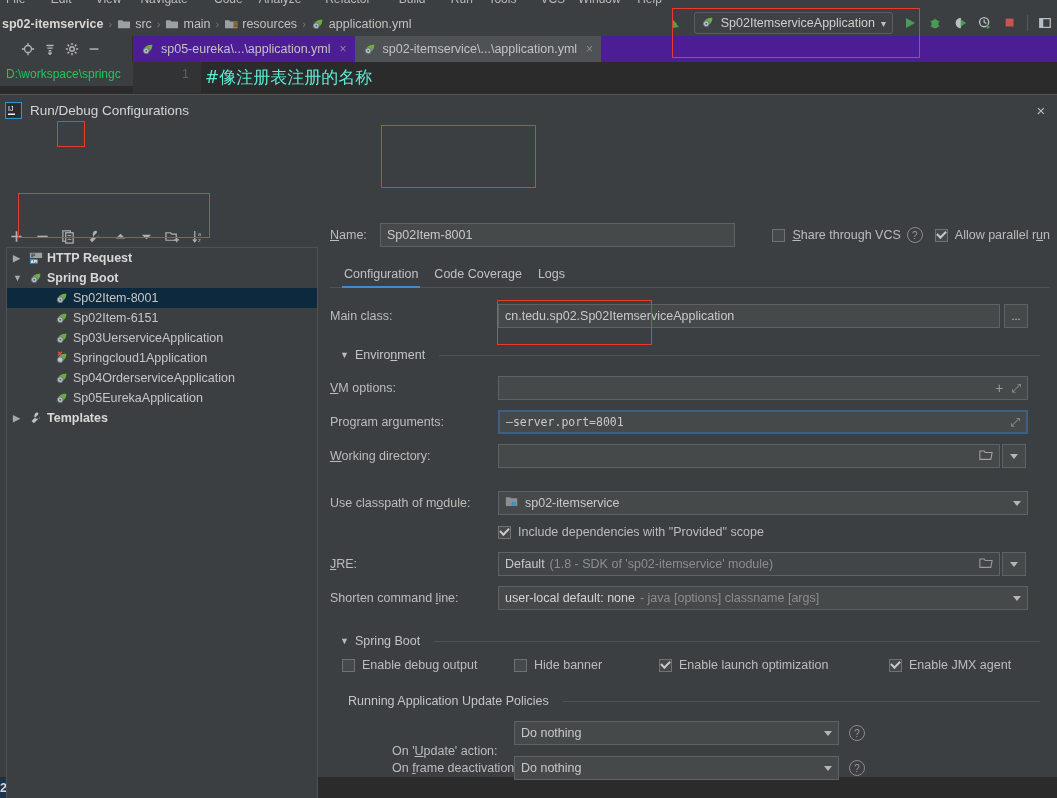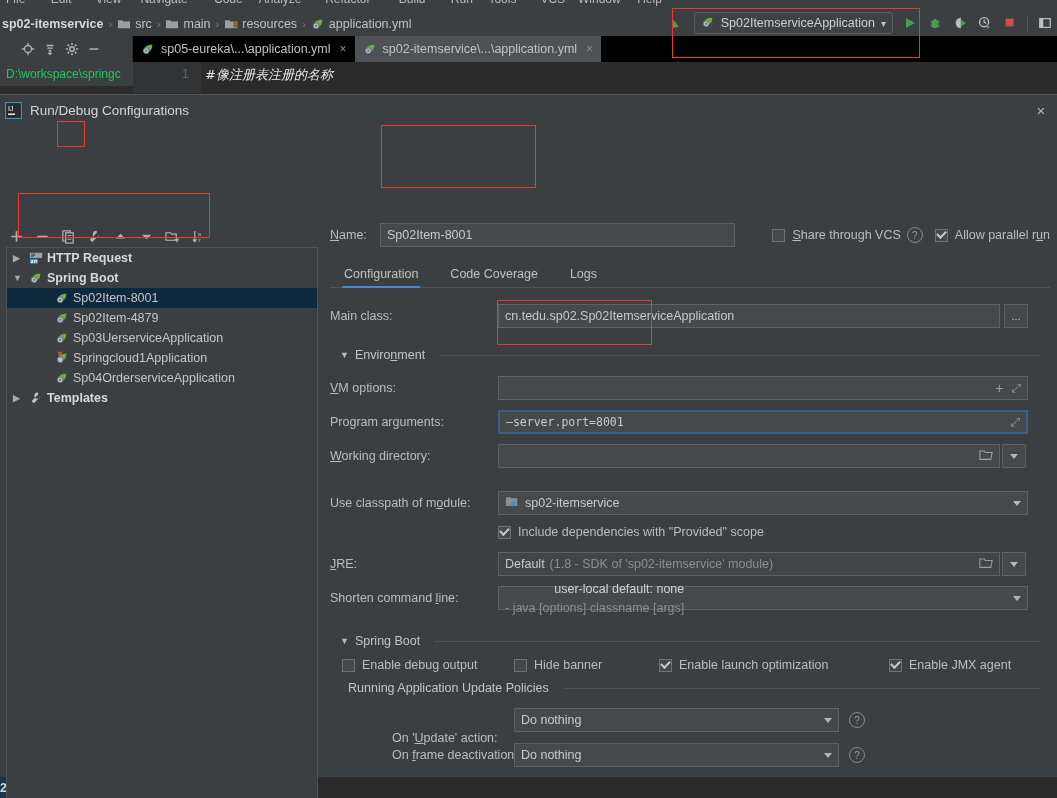--- a/index.html
+++ b/index.html
@@ -26,33 +26,33 @@
 
   
   #run-widget{position:absolute;right:0;top:10px;height:26px;display:flex;align-items:center;gap:9px;padding-right:4px;}
   #run-config-chip{display:flex;align-items:center;gap:6px;border:1px solid #5c5f61;border-radius:3px;height:20px;padding:0 6px;background:#3f4244;color:#cfcfcf;font-size:12.5px;}
   #run-widget .tbicon{width:16px;height:16px;display:flex;align-items:center;justify-content:center;}
 
   
   .redbox{position:absolute;border:1.5px solid #e83b2f;box-sizing:border-box;pointer-events:none;z-index:60;}
 
   
-  #editor-tabstrip{position:absolute;left:0;top:36px;width:1057px;height:26px;background:#000000;display:flex;align-items:stretch;}
+  #editor-tabstrip{position:absolute;left:0;top:36px;width:1057px;height:26px;background:#4c1d95;display:flex;align-items:stretch;}
   #left-toolbar-strip{width:133px;display:flex;align-items:center;gap:2px;padding-left:18px;box-sizing:border-box;background:#3c3f41;border-right:1px solid #2e2e2e;}
   #left-toolbar-strip .sicon{width:20px;height:20px;display:flex;align-items:center;justify-content:center;color:#b4b4b4;}
   .etab{display:flex;align-items:center;gap:6px;padding:0 8px;height:26px;box-sizing:border-box;color:#c2c2c2;font-size:12.5px;white-space:nowrap;}
   .etab.active{background:#4e5254;}
   .etab .xclose{color:#8c8c8c;font-size:12px;margin-left:3px;}
 
   
   #editor-area{position:absolute;left:0;top:62px;width:1057px;height:736px;background:#2b2b2b;}
   #project-path-chip{position:absolute;left:0;top:0;width:133px;height:24px;background:#3c3f41;color:#22c55e;font-size:12px;display:flex;align-items:center;padding-left:6px;box-sizing:border-box;overflow:hidden;white-space:nowrap;}
   #gutter{position:absolute;left:133px;top:0;width:68px;height:736px;background:#313335;}
   #gutter .lineno{position:absolute;right:12px;top:5px;color:#606366;font-size:12.5px;}
-  #code-line-1{position:absolute;left:205px;top:4px;color:#e5e5e5;font-style:italic;font-size:13px;font-family:"DejaVu Sans", sans-serif;white-space:nowrap;}
+  #code-line-1{position:absolute;left:205px;top:4px;color:#5eead4;font-size:17px;font-family:"DejaVu Sans", sans-serif;white-space:nowrap;}
 
   
   #app-link-chip{position:absolute;left:0;top:777px;height:21px;background:#1b344c;display:flex;align-items:center;gap:5px;padding:0 6px 0 0;box-sizing:border-box;}
   #app-link-chip .nm{color:#d8d8d8;font-size:12.5px;font-weight:bold;white-space:nowrap;}
   #app-link-chip .lnk{color:#548af7;font-size:12.5px;text-decoration:underline;white-space:nowrap;}
 
   
   #dialog{position:absolute;left:0;top:94px;width:1057px;height:682px;background:#3c3f41;border-top:1px solid #555;box-shadow:0 0 0 1px #2b2b2b;}
   #dialog-title-bar{position:absolute;left:0;top:0;width:1057px;height:30px;display:flex;align-items:center;}
   #dlg-icon{width:17px;height:17px;margin-left:5px;display:flex;align-items:center;justify-content:center;}
@@ -380,21 +380,21 @@
         </div>
         <div class="tree-row" style="padding-left: 32px;">
           <span class="twisty"></span>
           <span class="ic">
             <svg width="14" height="14" viewBox="0 0 16 16">
               <path d="M2 11 C3 5 8 3 13 3 C13 8 10 12 5 12 Z" fill="#6cae3e"></path>
               <circle cx="6" cy="10" r="3.3" fill="#b9c4cc" stroke="#5a6570" stroke-width="1"></circle>
               <circle cx="6" cy="10" r="1.2" fill="#5a6570"></circle>
             </svg>
           </span>
-          <span>Sp02Item-4879</span>
+          <span>Sp02Item-6151</span>
         </div>
         <div class="tree-row" style="padding-left: 32px;">
           <span class="twisty"></span>
           <span class="ic">
             <svg width="14" height="14" viewBox="0 0 16 16">
               <path d="M2 11 C3 5 8 3 13 3 C13 8 10 12 5 12 Z" fill="#6cae3e"></path>
               <circle cx="6" cy="10" r="3.3" fill="#b9c4cc" stroke="#5a6570" stroke-width="1"></circle>
               <circle cx="6" cy="10" r="1.2" fill="#5a6570"></circle>
             </svg>
           </span>
@@ -414,20 +414,31 @@
         <div class="tree-row" style="padding-left: 32px;">
           <span class="twisty"></span>
           <span class="ic">
             <svg width="14" height="14" viewBox="0 0 16 16">
               <path d="M2 11 C3 5 8 3 13 3 C13 8 10 12 5 12 Z" fill="#6cae3e"></path>
               <circle cx="6" cy="10" r="3.3" fill="#b9c4cc" stroke="#5a6570" stroke-width="1"></circle>
               <circle cx="6" cy="10" r="1.2" fill="#5a6570"></circle>
             </svg>
           </span>
           <span>Sp04OrderserviceApplication</span>
+        </div>
+        <div class="tree-row" style="padding-left: 32px;">
+          <span class="twisty"></span>
+          <span class="ic">
+            <svg width="14" height="14" viewBox="0 0 16 16">
+              <path d="M2 11 C3 5 8 3 13 3 C13 8 10 12 5 12 Z" fill="#6cae3e"></path>
+              <circle cx="6" cy="10" r="3.3" fill="#b9c4cc" stroke="#5a6570" stroke-width="1"></circle>
+              <circle cx="6" cy="10" r="1.2" fill="#5a6570"></circle>
+            </svg>
+          </span>
+          <span>Sp05EurekaApplication</span>
         </div>
         <div class="tree-row group" style="padding-left: 6px;">
           <span class="twisty">▶</span>
           <span class="ic">
             <svg width="14" height="14" viewBox="0 0 16 16">
               <path d="M10.5 2 A3.5 3.5 0 1 0 13 6.5 L9 10.5 L5.5 14 L3 11.5 L6.5 8 L10.5 4 Z" fill="#c3c3c3"></path>
             </svg>
           </span>
           <span>Templates</span>
         </div>
@@ -441,21 +452,21 @@
           <span>Sp02Item-8001</span>
         </div>
         <span style="flex:1;"></span>
         <span class="cb" id="cb-vcs"></span>
         <span class="lbl" style="margin-left:7px;"><span class="u">S</span>hare through VCS</span>
         <span class="helpq" style="margin-left:6px;">?</span>
         <span class="cb on" style="margin-left:12px;"></span>
         <span class="lbl" style="margin-left:7px;">Allow parallel r<span class="u">u</span>n</span>
       </div>
 
-      <div class="tabbar" style="margin-top:16px;margin-left:12px;gap:16px;" id="form-tabs">
+      <div class="tabbar" style="margin-top:16px;margin-left:12px;" id="form-tabs">
           <div class="ftab active"><span>Configuration</span><span class="bar"></span></div>
           <div class="ftab"><span>Code Coverage</span></div>
           <div class="ftab"><span>Logs</span></div>
         </div>
       <div style="height:1px;background:#4f5355;margin-top:0px;"></div>
 
       <div class="row" style="height:24px;margin-top:16px;">
         <span class="lbl" style="width:168px;">Main class:</span>
         <div class="field" style="width:502px;">
           <span>cn.tedu.sp02.Sp02ItemserviceApplication</span>
@@ -542,21 +553,21 @@
           </span>
         </div>
         <div class="field" style="width:24px;justify-content:center;padding:0;margin-left:2px;">
           <span class="caret" style="margin:0;"></span>
         </div>
       </div>
 
       <div class="row" style="height:24px;margin-top:10px;">
         <span class="lbl" style="width:168px;">Shorten command <span class="u">l</span>ine:</span>
         <div class="combo" style="width:530px;">
-          <span style="display:flex;gap:5px;align-items:flex-end;flex-direction:column;">
+          <span style="display:flex;gap:5px;align-items:flex-start;">
             <span style="color:#d3d3d3;">user-local default: none</span>
             <span style="color:#8d8d8d;">- java [options] classname [args]</span>
           </span>
           <span class="caret"></span>
         </div>
       </div>
 
       <div class="section-title" style="margin-top:24px;margin-left:10px;width:700px;">
         <span style="font-size:9px;color:#b9b9b9;">▼</span>
         <span>Spring Boot</span>
@@ -575,21 +586,21 @@
           <span style="display: flex; align-items: center; width: 230px;">
             <span class="cb on"></span>
             <span class="lbl" style="margin-left: 7px;">Enable launch optimization</span>
           </span>
           <span style="display: flex; align-items: center;">
             <span class="cb on"></span>
             <span class="lbl" style="margin-left: 7px;">Enable JMX agent</span>
           </span>
         </div>
 
-      <div class="section-title" style="margin-top:9px;margin-left:18px;width:692px;text-align:right;">
+      <div class="section-title" style="margin-top:22px;margin-left:18px;width:692px;text-align:right;">
         <span>Running Application Update Policies</span>
         <span class="section-line"></span>
       </div>
 
       <div class="row" style="height:24px;margin-top:13px;margin-left:62px;">
         <span class="lbl" style="width:122px;margin-top:36px;">On '<span class="u">U</span>pdate' action:</span>
         <div class="combo" style="width:325px;">
           <span>Do nothing</span>
           <span class="caret"></span>
         </div>

